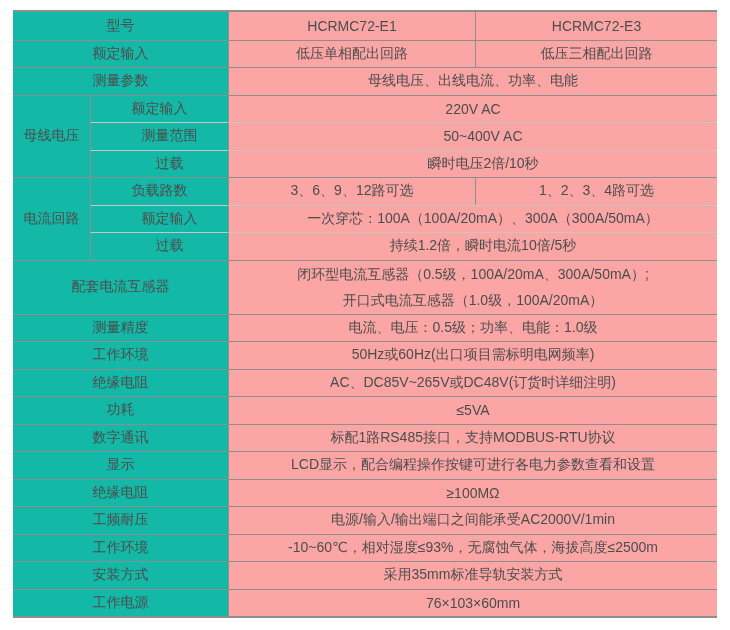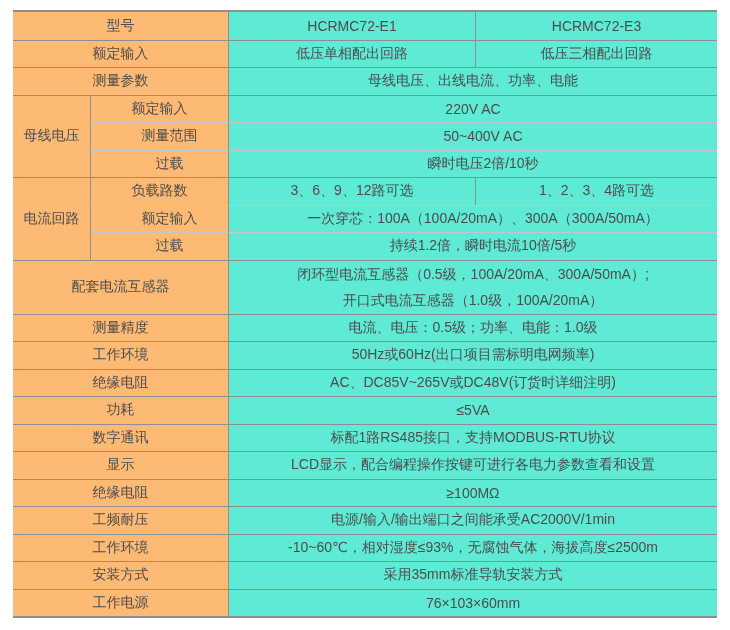--- a/index.html
+++ b/index.html
@@ -35,22 +35,22 @@
     text-align: center;
     vertical-align: middle;
     padding: 0 4px;
     overflow: hidden;
     white-space: nowrap;
   }
   tr:first-child td { border-top: none; }
   td.first { border-left: none; }
   tr.minor td { border-top-color: #c6c6c6; padding-left: 24px; }
 
-  td.lbl { background: #fdba74; }
-  td.val { background: #5eead4; }
+  td.lbl { background: #14b8a6; }
+  td.val { background: #fca5a5; }
   td.val .ln { line-height: 26px; }
 </style>
 </head>
 <body>
 
 <table class="spec">
   <colgroup>
     <col class="c1">
       <col class="c2">
       <col class="c3">

